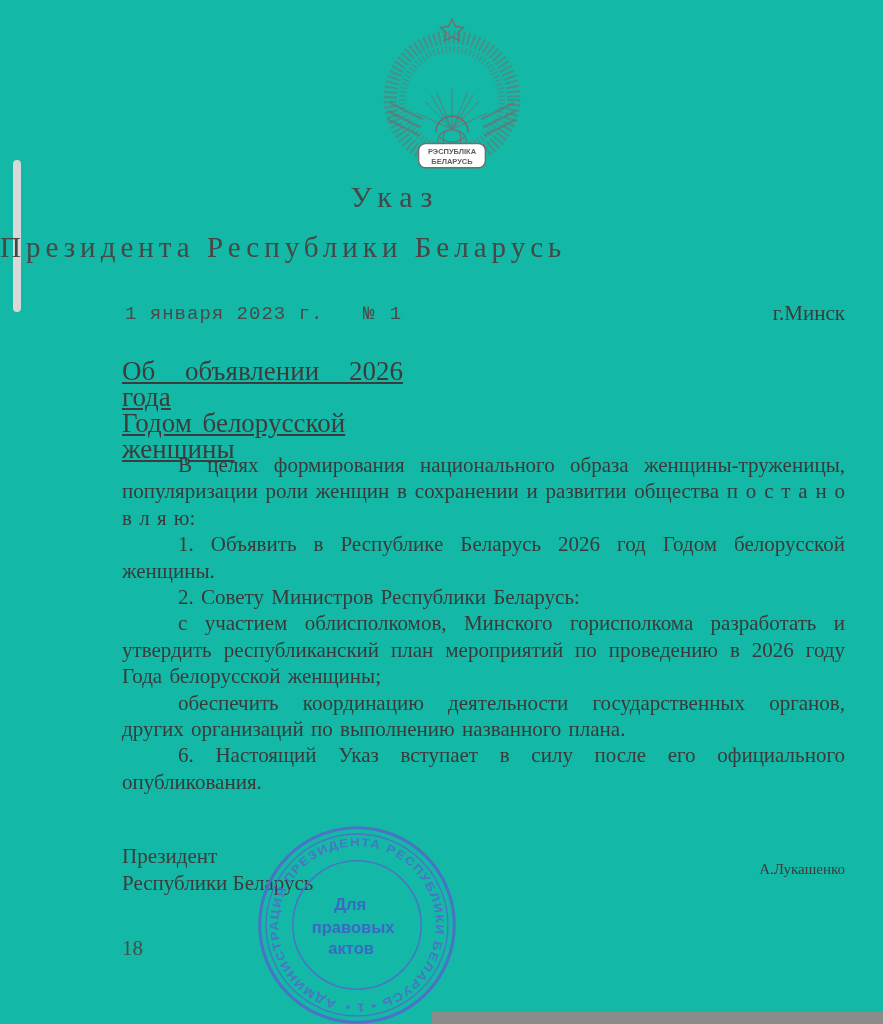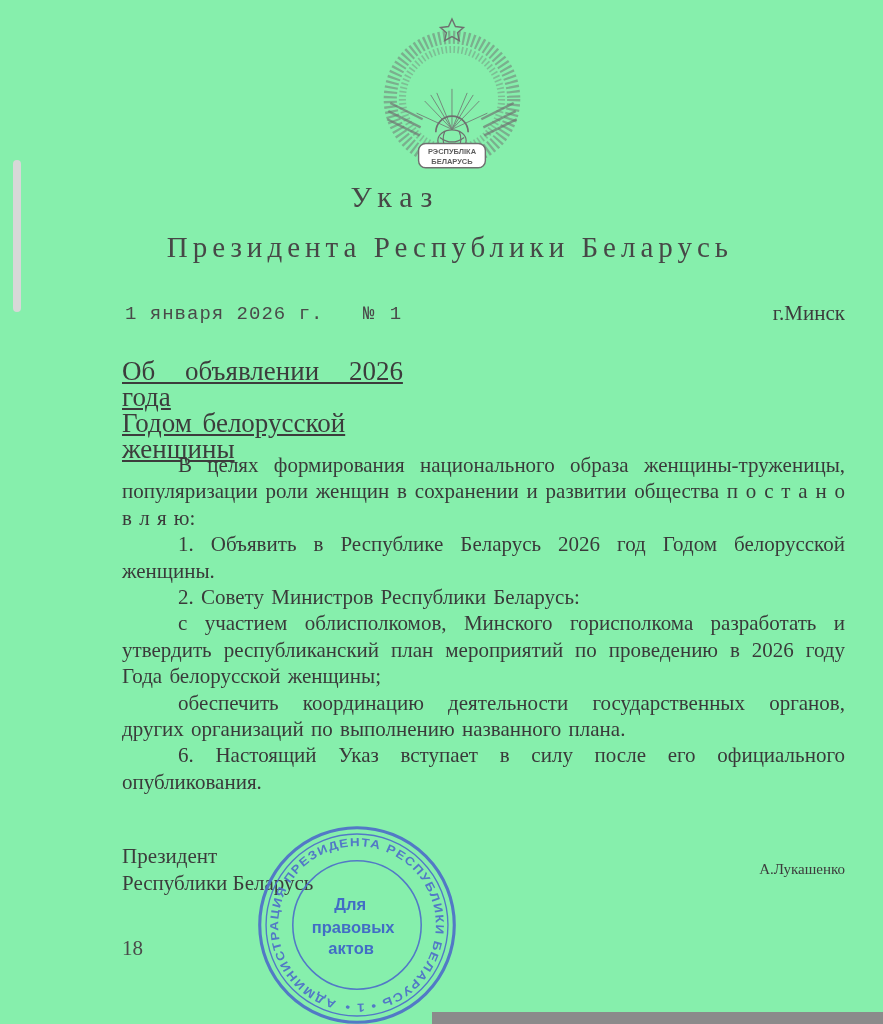--- a/index.html
+++ b/index.html
@@ -1,20 +1,20 @@
 <!DOCTYPE html>
 <html><head>
 <meta charset="utf-8">
 <style>
   * { margin: 0; padding: 0; box-sizing: border-box; }
   html, body { background: #ffffff; }
   .screen {
     position: relative;
     width: 883px; height: 1024px;
-    background: #86efac;
+    background: #14b8a6;
     overflow: hidden;
     font-family: "Liberation Serif", serif;
     color: #3c3c3c;
   }
   
   .scroll-thumb {
     position: absolute; left: 13px; top: 160px;
     width: 8px; height: 152px;
     background: #d8d8d8; border-radius: 4px;
   }
@@ -30,21 +30,21 @@
   }
   
   .doc-type {
     position: absolute; left: 0; top: 180px; width: 791px;
     text-align: center;
     font-size: 30px; font-weight: normal;
     letter-spacing: 8px; color: #474747;
   }
   .doc-issuer {
     position: absolute; left: 0; top: 231px; width: 733px;
-    text-align: right;
+    text-align: left;
     font-size: 29px; font-weight: normal;
     letter-spacing: 5px; color: #474747;
   }
   
   .meta-date {
     position: absolute; left: 125px; top: 303px;
     font-family: "Liberation Mono", monospace;
     font-size: 19px; letter-spacing: 1px; color: #4a4a4a;
   }
   .meta-number {
@@ -146,21 +146,21 @@
       <g font-family="Liberation Sans, sans-serif" font-weight="bold" fill="#5d5d5d" text-anchor="middle">
         <text x="85" y="138.5" font-size="7.4">РЭСПУБЛІКА</text>
         <text x="85" y="148.5" font-size="7.4">БЕЛАРУСЬ</text>
       </g>
     </svg>
   </div>
 
   <div class="doc-type">Указ</div>
   <div class="doc-issuer">Президента Республики Беларусь</div>
 
-  <span class="meta-date">1 января 2026 г.</span>
+  <span class="meta-date">1 января 2023 г.</span>
   <span class="meta-number">№ 1</span>
   <span class="meta-city">г.Минск</span>
 
   <div class="subject">
     <div class="line1">Об объявлении 2026 года</div>
     <div class="line2">Годом белорусской женщины</div>
   </div>
 
   <div class="body-text">
     <p>В целях формирования национального образа женщины-труженицы, популяризации роли женщин в сохранении и развитии общества п о с т а н о в л я ю:</p>

